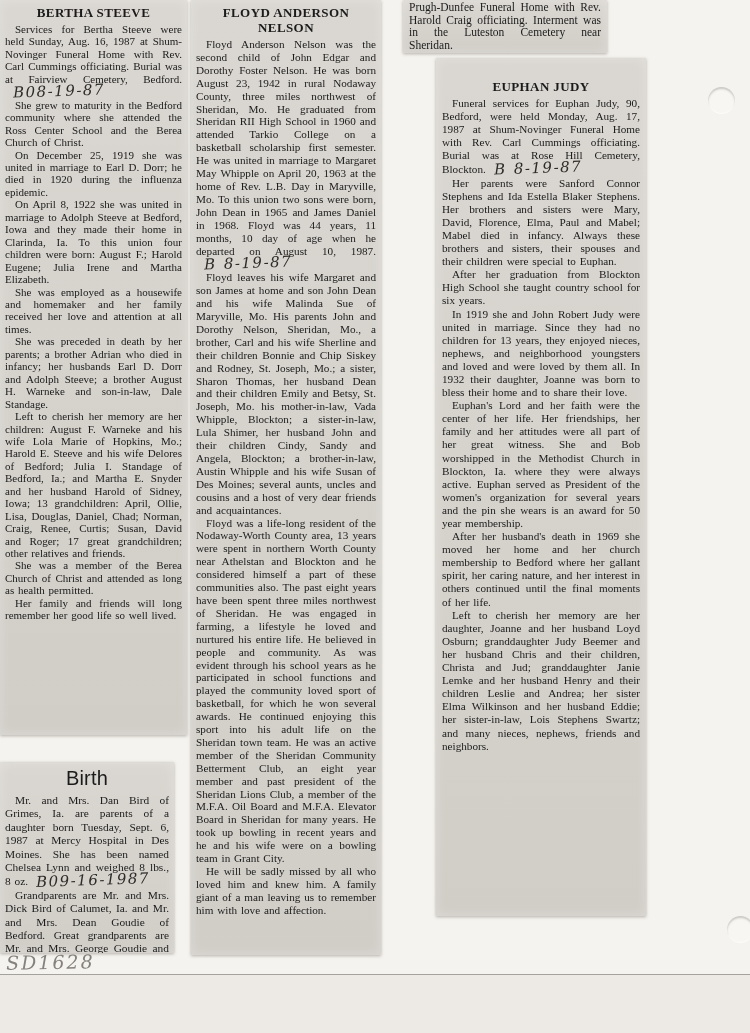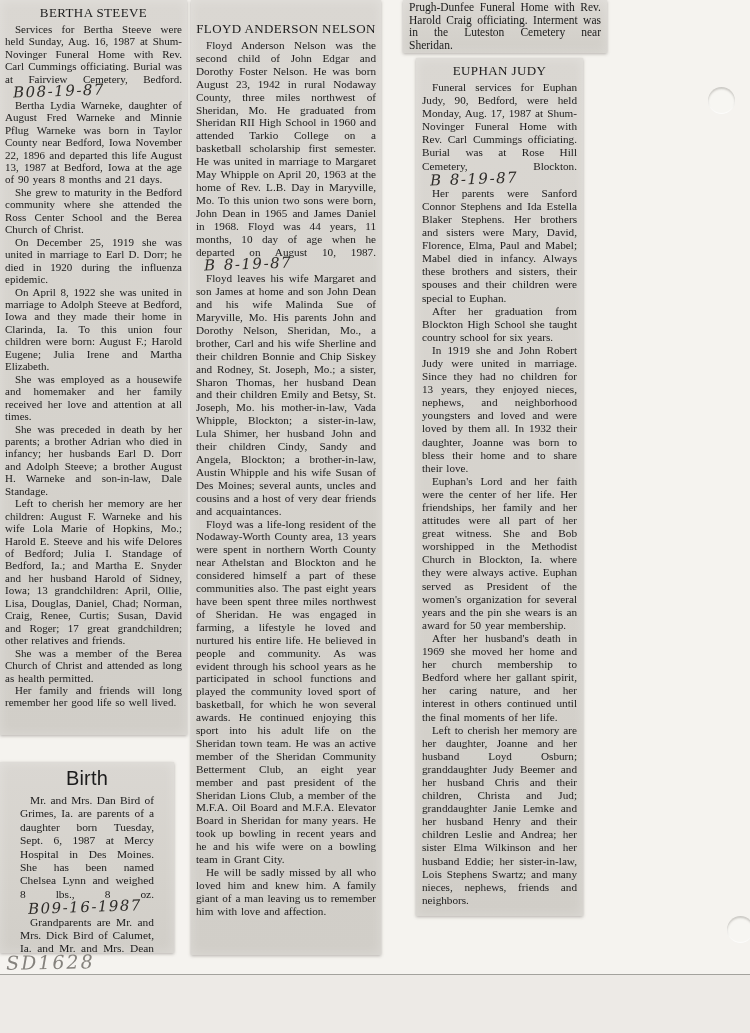--- a/index.html
+++ b/index.html
@@ -9,43 +9,43 @@
     font-family:"Liberation Serif",serif;
   }
   .page{position:absolute;inset:0;}
   .clipping{
     position:absolute;box-sizing:border-box;overflow:hidden;
     background:linear-gradient(180deg,#dad7d2 0%,#d5d2cc 60%,#d1cec8 100%);
     box-shadow:0 1px 3px rgba(60,55,48,.35), inset 0 0 12px rgba(255,255,255,.25);
     color:#1b1b1b;
   }
   .clipping h2{
-    margin:3px 0 3px;text-align:center;font-weight:normal;
+    margin:3px 0 3px;text-align:center;font-weight:bold;
     font-size:13px;letter-spacing:.4px;line-height:15px;
   }
   .clipping p{
     margin:0;text-align:justify;text-indent:10px;
     font-size:11px;line-height:12.5px;word-spacing:1px;
   }
   .hand{
     font-style:italic;font-size:15px;letter-spacing:1.5px;line-height:12px;
     font-family:"DejaVu Serif",serif;color:#2e2c29;
     display:inline-block;transform:rotate(-2deg);white-space:nowrap;
     margin-left:8px;text-indent:0;
   }
   #clip-bertha{left:0;top:0;width:187px;height:735px;padding:2px 5px;}
   #clip-bertha p{line-height:12.45px;}
-  #clip-birth{left:0;top:762px;width:174px;height:191px;padding:2px 20px;}
+  #clip-birth{left:0;top:762px;width:174px;height:191px;padding:2px 5px;}
   #clip-birth h2{font-family:"Liberation Sans",sans-serif;font-weight:normal;font-size:20px;line-height:24px;letter-spacing:.2px;margin:2px 0 4px;}
   #clip-birth p{font-size:11.4px;line-height:13.4px;}
-  #clip-floyd{left:191px;top:0;width:190px;height:955px;padding:18px 5px;}
+  #clip-floyd{left:191px;top:0;width:190px;height:955px;padding:2px 5px;}
   #clip-floyd p{font-size:11.2px;line-height:12.9px;}
   #clip-prugh{left:403px;top:0;width:204px;height:53px;padding:1px 6px;}
   #clip-prugh p{font-size:11.5px;line-height:12.6px;text-indent:0;word-spacing:2px;}
-  #clip-euphan{left:416px;top:58px;width:167px;height:858px;padding:2px 6px;}
+  #clip-euphan{left:436px;top:58px;width:210px;height:858px;padding:18px 6px;}
   #clip-euphan p{font-size:11.2px;line-height:13.1px;}
   .page-code{
     position:absolute;left:6px;top:951px;
     font-family:"DejaVu Serif",serif;font-style:italic;
     font-size:19px;letter-spacing:2px;color:#85827d;
     transform:rotate(-1deg);
   }
   .crease{
     position:absolute;left:0;top:974px;width:750px;height:1px;
     background:#8f8d88;opacity:.8;
@@ -63,21 +63,20 @@
   #hole-bottom{left:727px;top:916px;}
 </style>
 </head>
 <body>
 
 <div class="page">
 
   <article class="clipping" id="clip-bertha">
     <h2>BERTHA STEEVE</h2>
     <p><span>Services for Bertha Steeve were held Sunday, Aug. 16, 1987 at Shum-Novinger Funeral Home with Rev. Carl Cummings officiating. Burial was at Fairview Cemetery, Bedford.</span><span class="hand">B08-19-87</span></p>
-    <p>Bertha Lydia Warneke, daughter of August Fred Warneke and Minnie Pflug Warneke was born in Taylor County near Bedford, Iowa November 22, 1896 and departed this life August 13, 1987 at Bedford, Iowa at the age of 90 years 8 months and 21 days.</p>
     <p>She grew to maturity in the Bedford community where she attended the Ross Center School and the Berea Church of Christ.</p>
     <p>On December 25, 1919 she was united in marriage to Earl D. Dorr; he died in 1920 during the influenza epidemic.</p>
     <p>On April 8, 1922 she was united in marriage to Adolph Steeve at Bedford, Iowa and they made their home in Clarinda, Ia. To this union four children were born: August F.; Harold Eugene; Julia Irene and Martha Elizabeth.</p>
     <p>She was employed as a housewife and homemaker and her family received her love and attention at all times.</p>
     <p>She was preceded in death by her parents; a brother Adrian who died in infancy; her husbands Earl D. Dorr and Adolph Steeve; a brother August H. Warneke and son-in-law, Dale Standage.</p>
     <p>Left to cherish her memory are her children: August F. Warneke and his wife Lola Marie of Hopkins, Mo.; Harold E. Steeve and his wife Delores of Bedford; Julia I. Standage of Bedford, Ia.; and Martha E. Snyder and her husband Harold of Sidney, Iowa; 13 grandchildren: April, Ollie, Lisa, Douglas, Daniel, Chad; Norman, Craig, Renee, Curtis; Susan, David and Roger; 17 great grandchildren; other relatives and friends.</p>
     <p>She was a member of the Berea Church of Christ and attended as long as health permitted.</p>
     <p>Her family and friends will long remember her good life so well lived.</p>
   </article>
 

